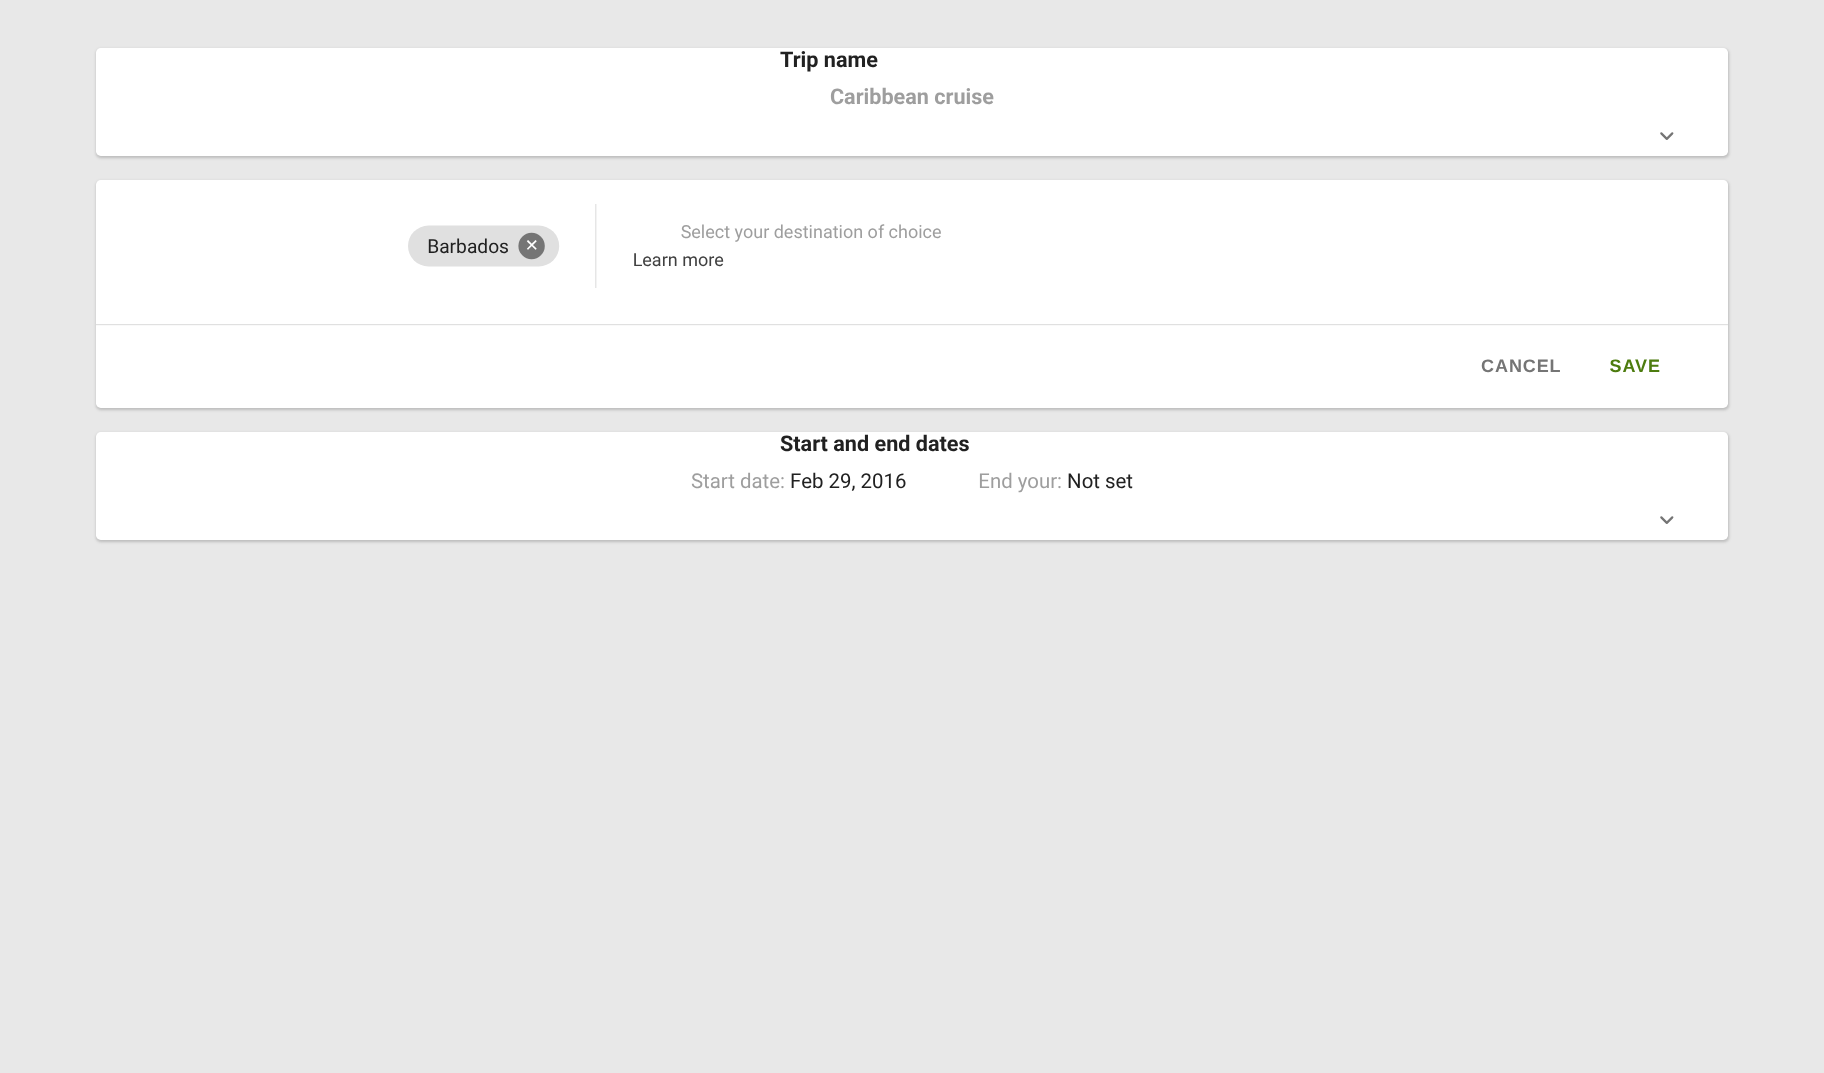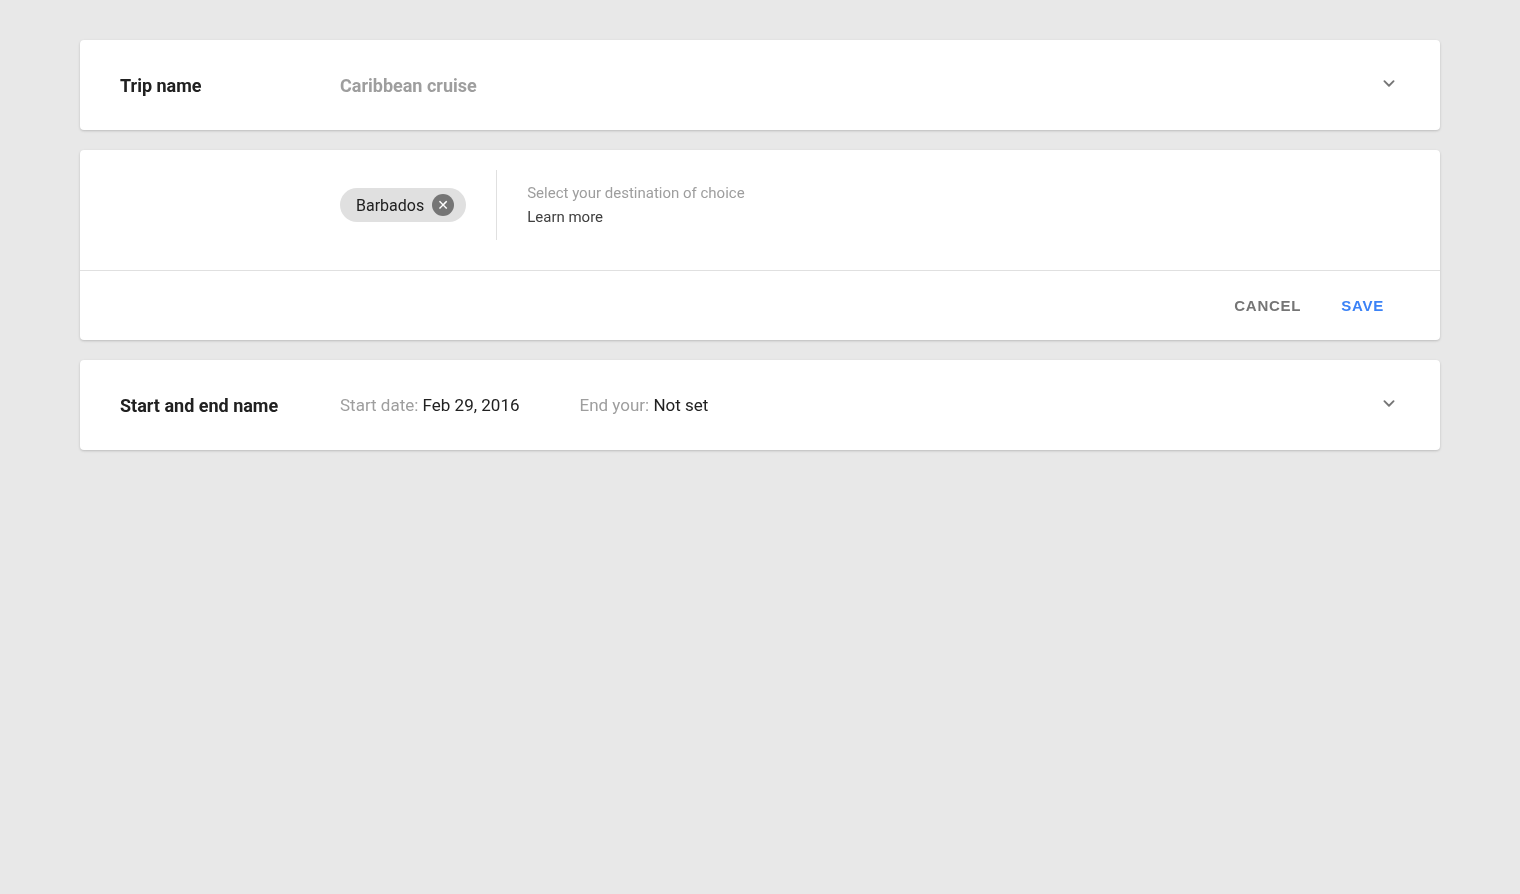--- a/index.html
+++ b/index.html
@@ -25,20 +25,21 @@
       width: 100%;
       max-width: 1360px;
       margin-bottom: 20px;
     }
 
     .card-row {
       display: flex;
       align-items: center;
       padding: 0 40px;
       min-height: 90px;
+      flex-direction: column;
     }
 
     .card-label {
       font-size: 18px;
       font-weight: 700;
       color: #212121;
       width: 220px;
       flex-shrink: 0;
     }
 
@@ -130,20 +131,21 @@
 
     .destination-hint {
       display: flex;
       flex-direction: column;
       gap: 6px;
     }
 
     .hint-text {
       font-size: 15px;
       color: #9e9e9e;
+      margin-left: 40px;
     }
 
     .learn-more-link {
       font-size: 15px;
       color: #404040;
       cursor: pointer;
       text-decoration: none;
     }
 
     .action-row {
@@ -163,21 +165,21 @@
       border: none;
       padding: 10px 16px;
       cursor: pointer;
       letter-spacing: 0.05em;
       text-transform: uppercase;
     }
 
     .btn-save {
       font-size: 15px;
       font-weight: 700;
-      color: #3b82f6;
+      color: #4d7c0f;
       background: none;
       border: none;
       padding: 10px 16px;
       cursor: pointer;
       letter-spacing: 0.05em;
       text-transform: uppercase;
     }
 
     
     .dates-content {
@@ -254,21 +256,21 @@
   </div>
 
   <div class="action-row">
     <button class="btn-cancel">CANCEL</button>
     <button class="btn-save">SAVE</button>
   </div>
 </div>
 
 <div class="card">
   <div class="card-row">
-    <div class="card-label">Start and end name</div>
+    <div class="card-label">Start and end dates</div>
     <div class="dates-content">
       <div class="date-item">
         <span>Start date:</span>
         <span class="date-value">Feb 29, 2016</span>
       </div>
       <div class="date-item">
         <span>End your:</span>
         <span class="date-value">Not set</span>
       </div>
     </div>

